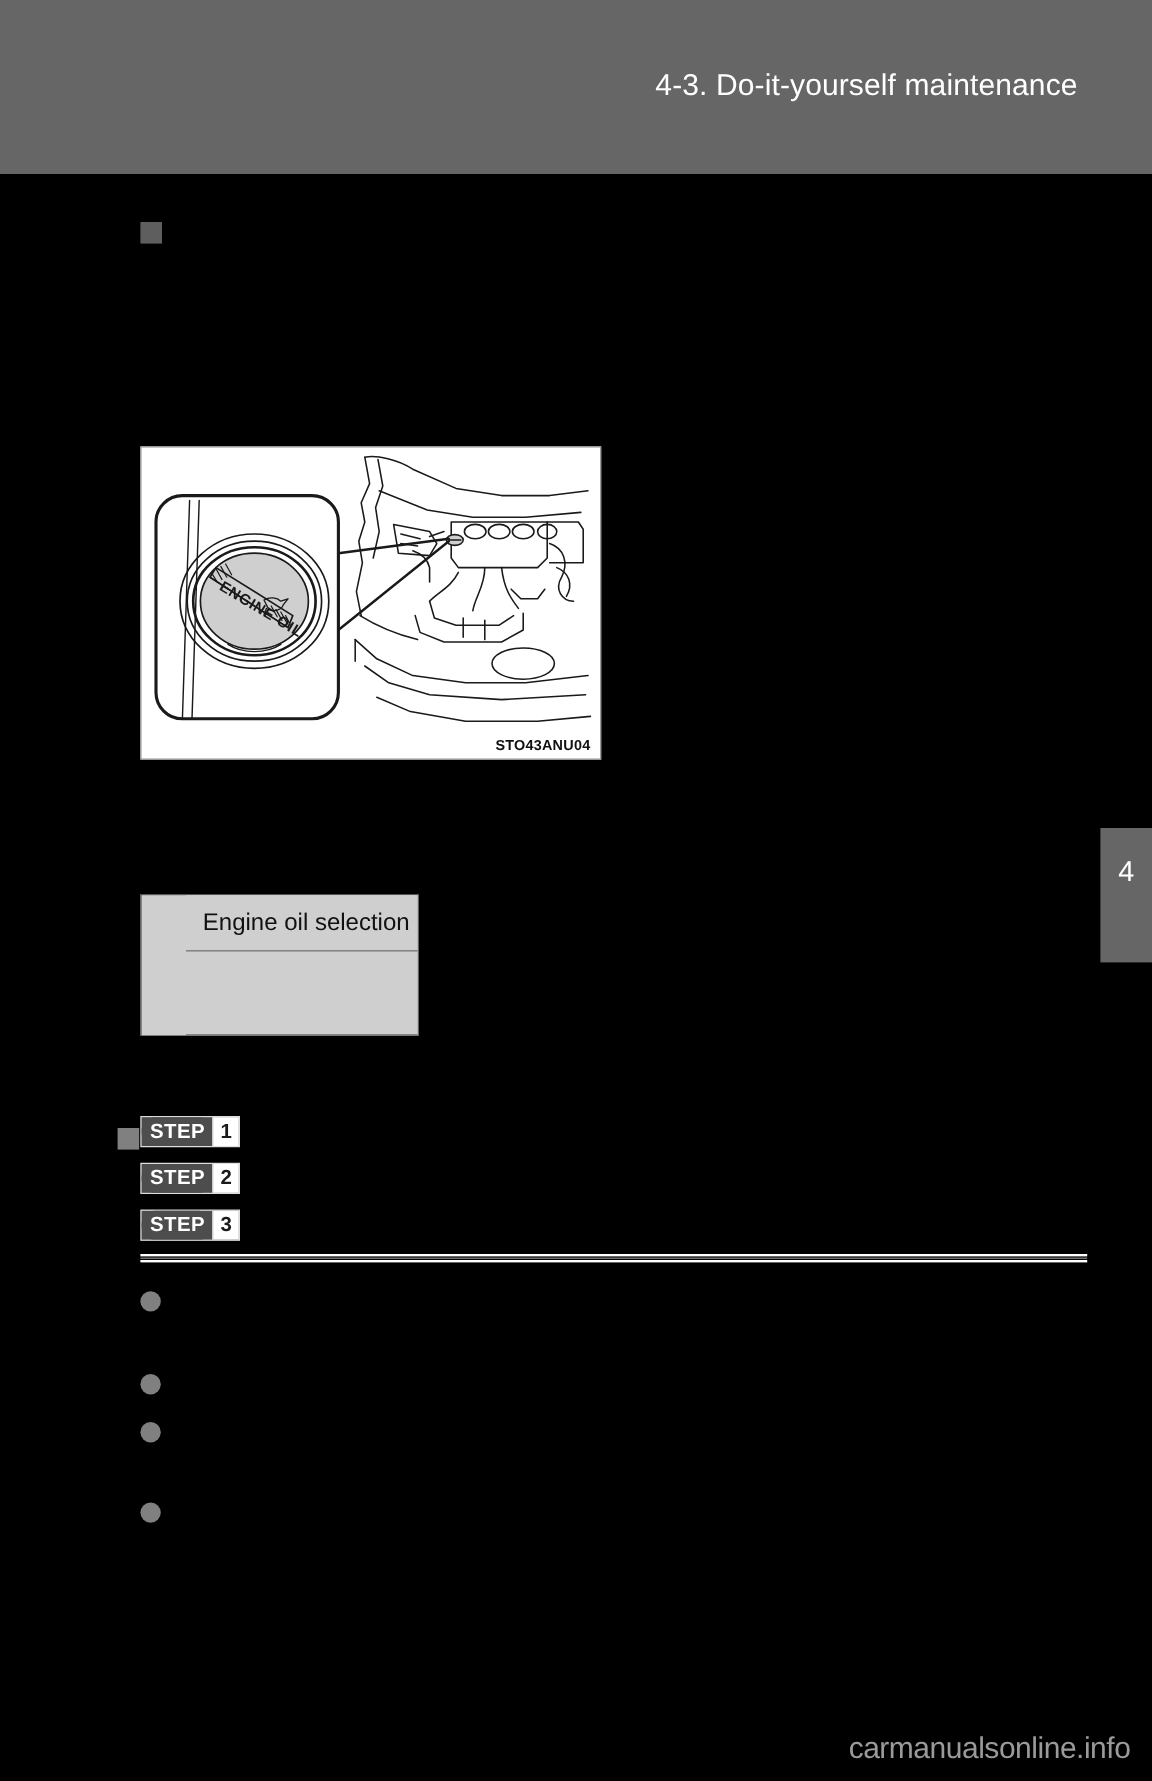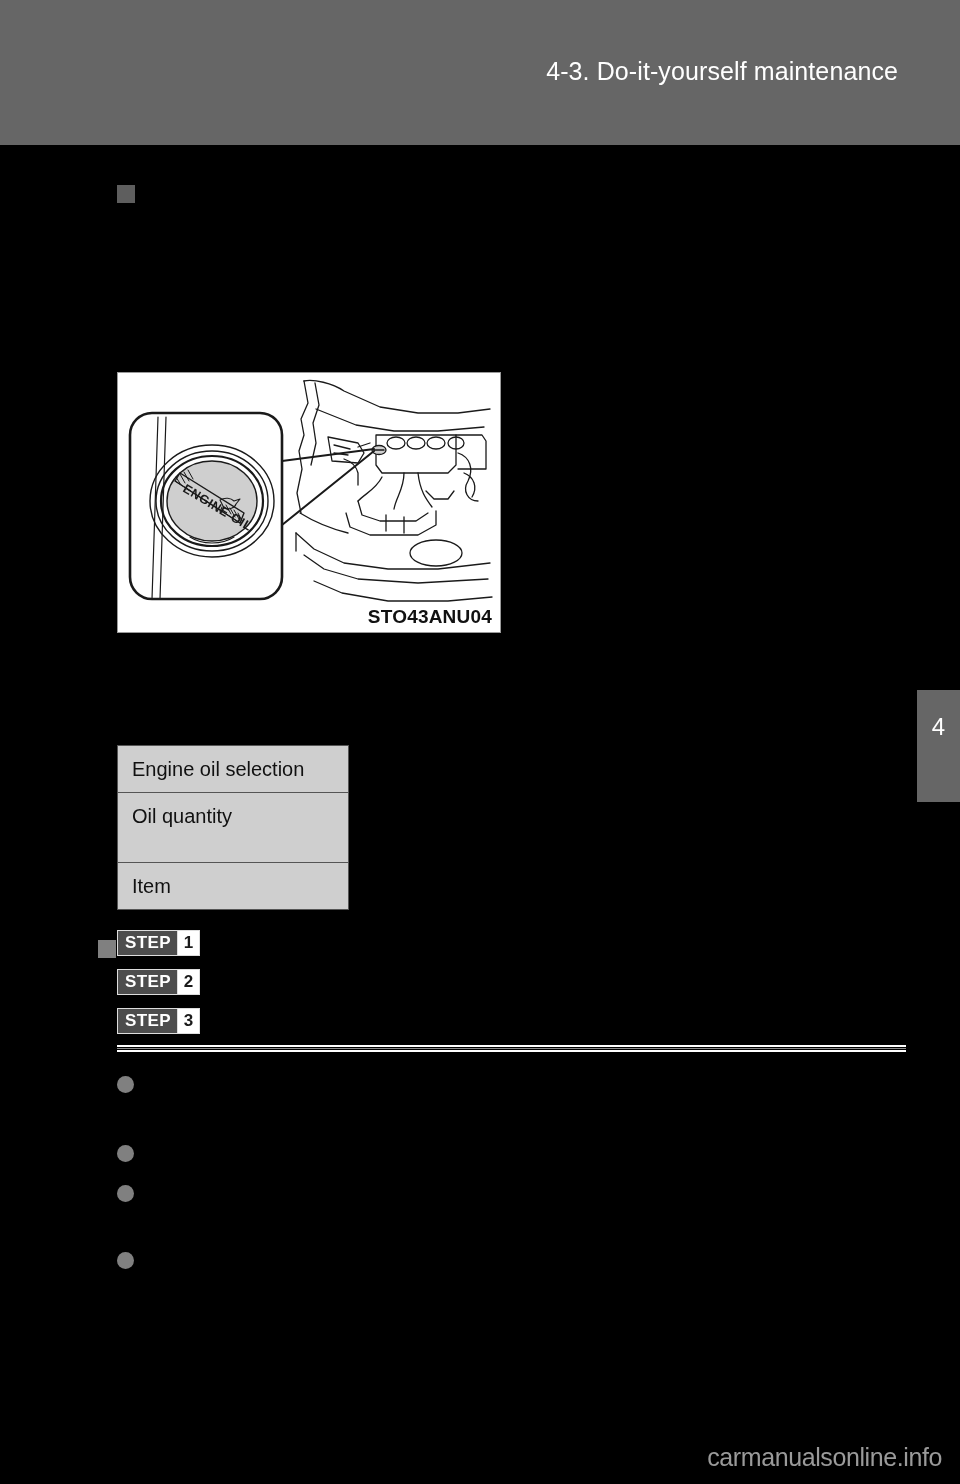--- a/index.html
+++ b/index.html
@@ -82,36 +82,37 @@
     height: 261px;
     background: #ffffff;
     border: 1px solid #9a9a9a;
     overflow: hidden;
   }
   .figure svg { display: block; }
   .figure-code {
     position: absolute;
     right: 8px;
     bottom: 4px;
-    font-size: 19px;
+    font-size: 12px;
     font-weight: bold;
     color: #111111;
     letter-spacing: 0.2px;
     font-family: "Liberation Sans", sans-serif;
   }
 
   
   .spec-table {
     position: absolute;
     left: 117px;
     top: 600px;
     width: 232px;
     border: 1px solid #555555;
     border-bottom: none;
     background: #cfcfcf;
+    padding-left: 37px;
   }
   .spec-row {
     border-bottom: 1px solid #555555;
     background: #cfcfcf;
     color: #111111;
     padding: 9px 0 9px 14px;
     font-size: 20px;
     line-height: 28px;
     min-height: 43px;
   }
@@ -272,23 +273,21 @@
       </g>
 
       <text x="64" y="118" transform="rotate(31 64 118)" font-family="Liberation Sans, sans-serif" font-size="12.5" font-weight="bold" fill="#1a1a1a" letter-spacing="0.6">ENGINE OIL</text>
     </svg>
     <div class="figure-code">STO43ANU04</div>
   </div>
 
   <div class="spec-table">
     <div class="spec-row">Engine oil selection</div>
     <div class="spec-row tall">
-      <div>Oil quantity</div>
     </div>
-    <div class="spec-row">Item</div>
   </div>
 
   <div class="step-badge step-1">
     <span class="step-word">STEP</span>
     <span class="step-num">1</span>
   </div>
   <div class="step-badge step-2">
     <span class="step-word">STEP</span>
     <span class="step-num">2</span>
   </div>

